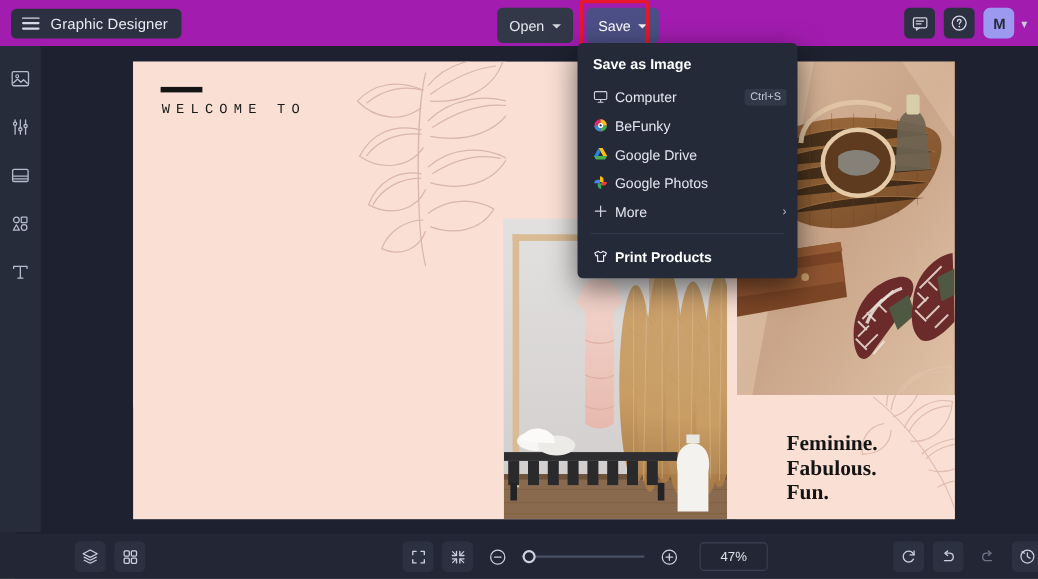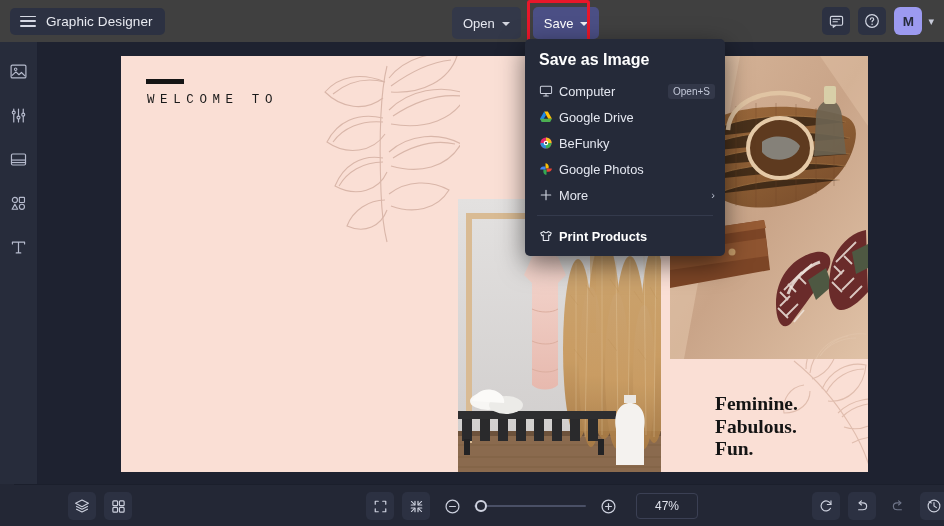--- a/index.html
+++ b/index.html
@@ -9,21 +9,21 @@
     background: #252a3a;
     font-family: "Liberation Sans", sans-serif;
     -webkit-font-smoothing: antialiased;
   }
 
   #app { position: relative; width: 944px; height: 526px; background: #232735; }
 
   
   .topbar {
     position: absolute; top: 0; left: 0; width: 944px; height: 42px;
-    background: #404040;
+    background: #a21caf;
     display: flex; align-items: center;
   }
   .brand-chip {
     display: flex; align-items: center; gap: 10px;
     margin-left: 10px; padding: 6px 12px 6px 10px;
     background: #2c3142; border-radius: 5px; cursor: pointer;
   }
   .hamburger { display: flex; flex-direction: column; justify-content: space-between; width: 16px; height: 11px; }
   .hamburger i { display: block; height: 1.6px; background: #d6d9e4; border-radius: 1px; }
   .brand-name { color: #e8eaf1; font-size: 13.5px; letter-spacing: .1px; }
@@ -144,21 +144,21 @@
   }
 
   
   .menu {
     position: absolute; left: 525px; top: 39px; width: 200px;
     background: #252a39; border-radius: 5px;
     box-shadow: 0 8px 26px rgba(0,0,0,.55);
     padding: 8px 0 7px 0; z-index: 50;
   }
   .menu-head {
-    color: #ffffff; font-size: 16px; font-weight: bold;
+    color: #ffffff; font-size: 13px; font-weight: bold;
     padding: 4px 14px 9px 14px;
   }
   .menu-item {
     display: flex; align-items: center; height: 26px;
     padding: 0 10px 0 14px; color: #e4e7f0; font-size: 12.8px; cursor: pointer;
   }
   .menu-ico { width: 20px; display: flex; align-items: center; justify-content: flex-start; flex: none; }
   .menu-label { flex: 1; white-space: nowrap; }
   .menu-item.strong .menu-label { font-weight: bold; color: #ffffff; }
   .kbd {
@@ -534,51 +534,51 @@
     <div class="menu-head">Save as Image</div>
 
     <div class="menu-item">
       <span class="menu-ico">
         <svg width="14" height="14" viewBox="0 0 16 16" fill="none">
           <rect x="1.6" y="2.6" width="12.8" height="8.2" rx="1.2" stroke="#cfd3e0" stroke-width="1.15"></rect>
           <path d="M5.4 13.6h5.2M8 10.8v2.8" stroke="#cfd3e0" stroke-width="1.15" stroke-linecap="round"></path>
         </svg>
       </span>
       <span class="menu-label">Computer</span>
-      <span class="kbd">Open+S</span>
-    </div>
-
-    <div class="menu-item">
-      <span class="menu-ico">
-        <svg width="14" height="14" viewBox="0 0 16 16">
-          <path d="M5.9 1.8h4.2L14.8 10H10.6z" fill="#ffc107"></path>
-          <path d="M5.9 1.8L1.2 10l2.1 3.7L8 5.6z" fill="#1e88e5"></path>
-          <path d="M1.2 10h13.6l-2.1 3.7H3.3z" fill="#4caf50"></path>
-        </svg>
-      </span>
-      <span class="menu-label">Google Drive</span>
+      <span class="kbd">Ctrl+S</span>
     </div>
 
     <div class="menu-item">
       <span class="menu-ico">
         <svg width="14" height="14" viewBox="0 0 16 16">
           <circle cx="8" cy="8" r="6.4" fill="#e2296b"></circle>
           <path d="M8 1.6A6.4 6.4 0 0 1 14.4 8H8z" fill="#f4c01e"></path>
           <path d="M14.4 8A6.4 6.4 0 0 1 8 14.4V8z" fill="#3fb24f"></path>
           <path d="M8 14.4A6.4 6.4 0 0 1 1.6 8H8z" fill="#2f8fd6"></path>
           <circle cx="8" cy="8" r="2.6" fill="#ffffff"></circle>
           <circle cx="8" cy="8" r="1.2" fill="#2a2f3e"></circle>
         </svg>
       </span>
       <span class="menu-label">BeFunky</span>
     </div>
 
     <div class="menu-item">
       <span class="menu-ico">
         <svg width="14" height="14" viewBox="0 0 16 16">
+          <path d="M5.9 1.8h4.2L14.8 10H10.6z" fill="#ffc107"></path>
+          <path d="M5.9 1.8L1.2 10l2.1 3.7L8 5.6z" fill="#1e88e5"></path>
+          <path d="M1.2 10h13.6l-2.1 3.7H3.3z" fill="#4caf50"></path>
+        </svg>
+      </span>
+      <span class="menu-label">Google Drive</span>
+    </div>
+
+    <div class="menu-item">
+      <span class="menu-ico">
+        <svg width="14" height="14" viewBox="0 0 16 16">
           <path d="M7.4 1.3c2 0 3.6 1.6 3.6 3.6v2.5H7.4z" fill="#fbbc04"></path>
           <path d="M14.7 7.4c0 2-1.6 3.6-3.6 3.6H8.6V7.4z" fill="#ea4335"></path>
           <path d="M8.6 14.7c-2 0-3.6-1.6-3.6-3.6V8.6h3.6z" fill="#34a853"></path>
           <path d="M1.3 8.6c0-2 1.6-3.6 3.6-3.6h2.5v3.6z" fill="#4285f4"></path>
         </svg>
       </span>
       <span class="menu-label">Google Photos</span>
     </div>
 
     <div class="menu-item">

